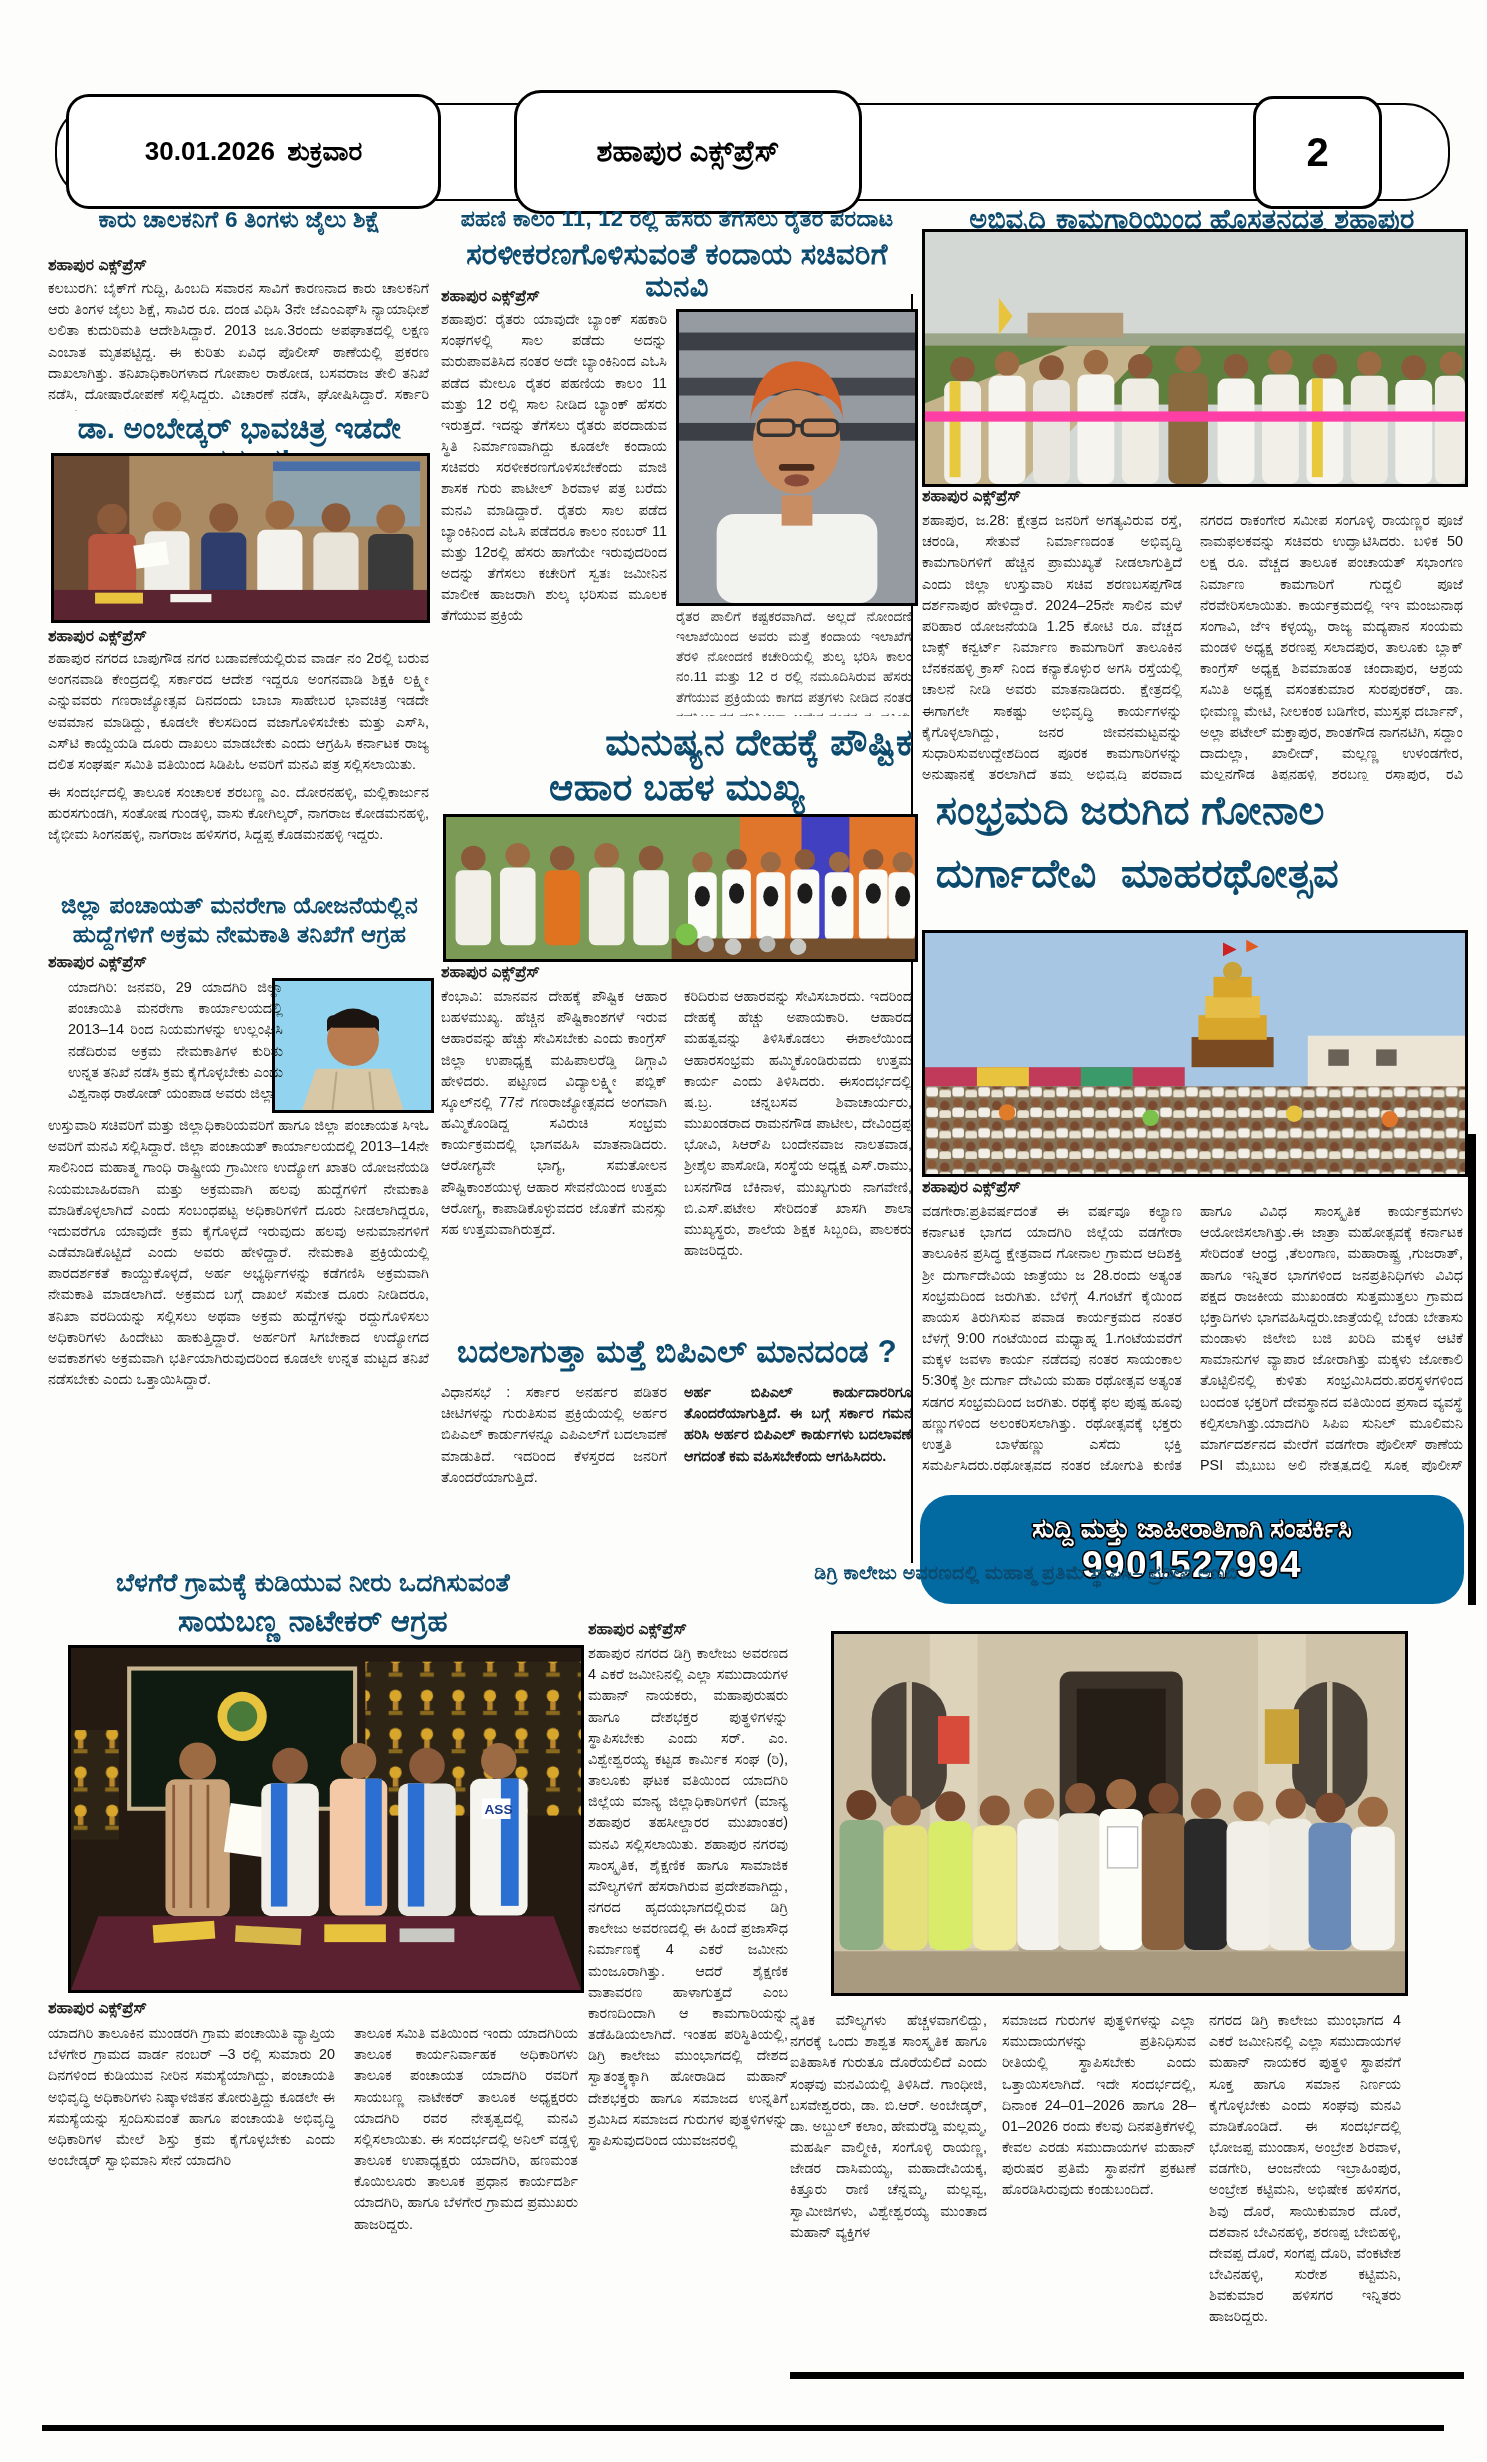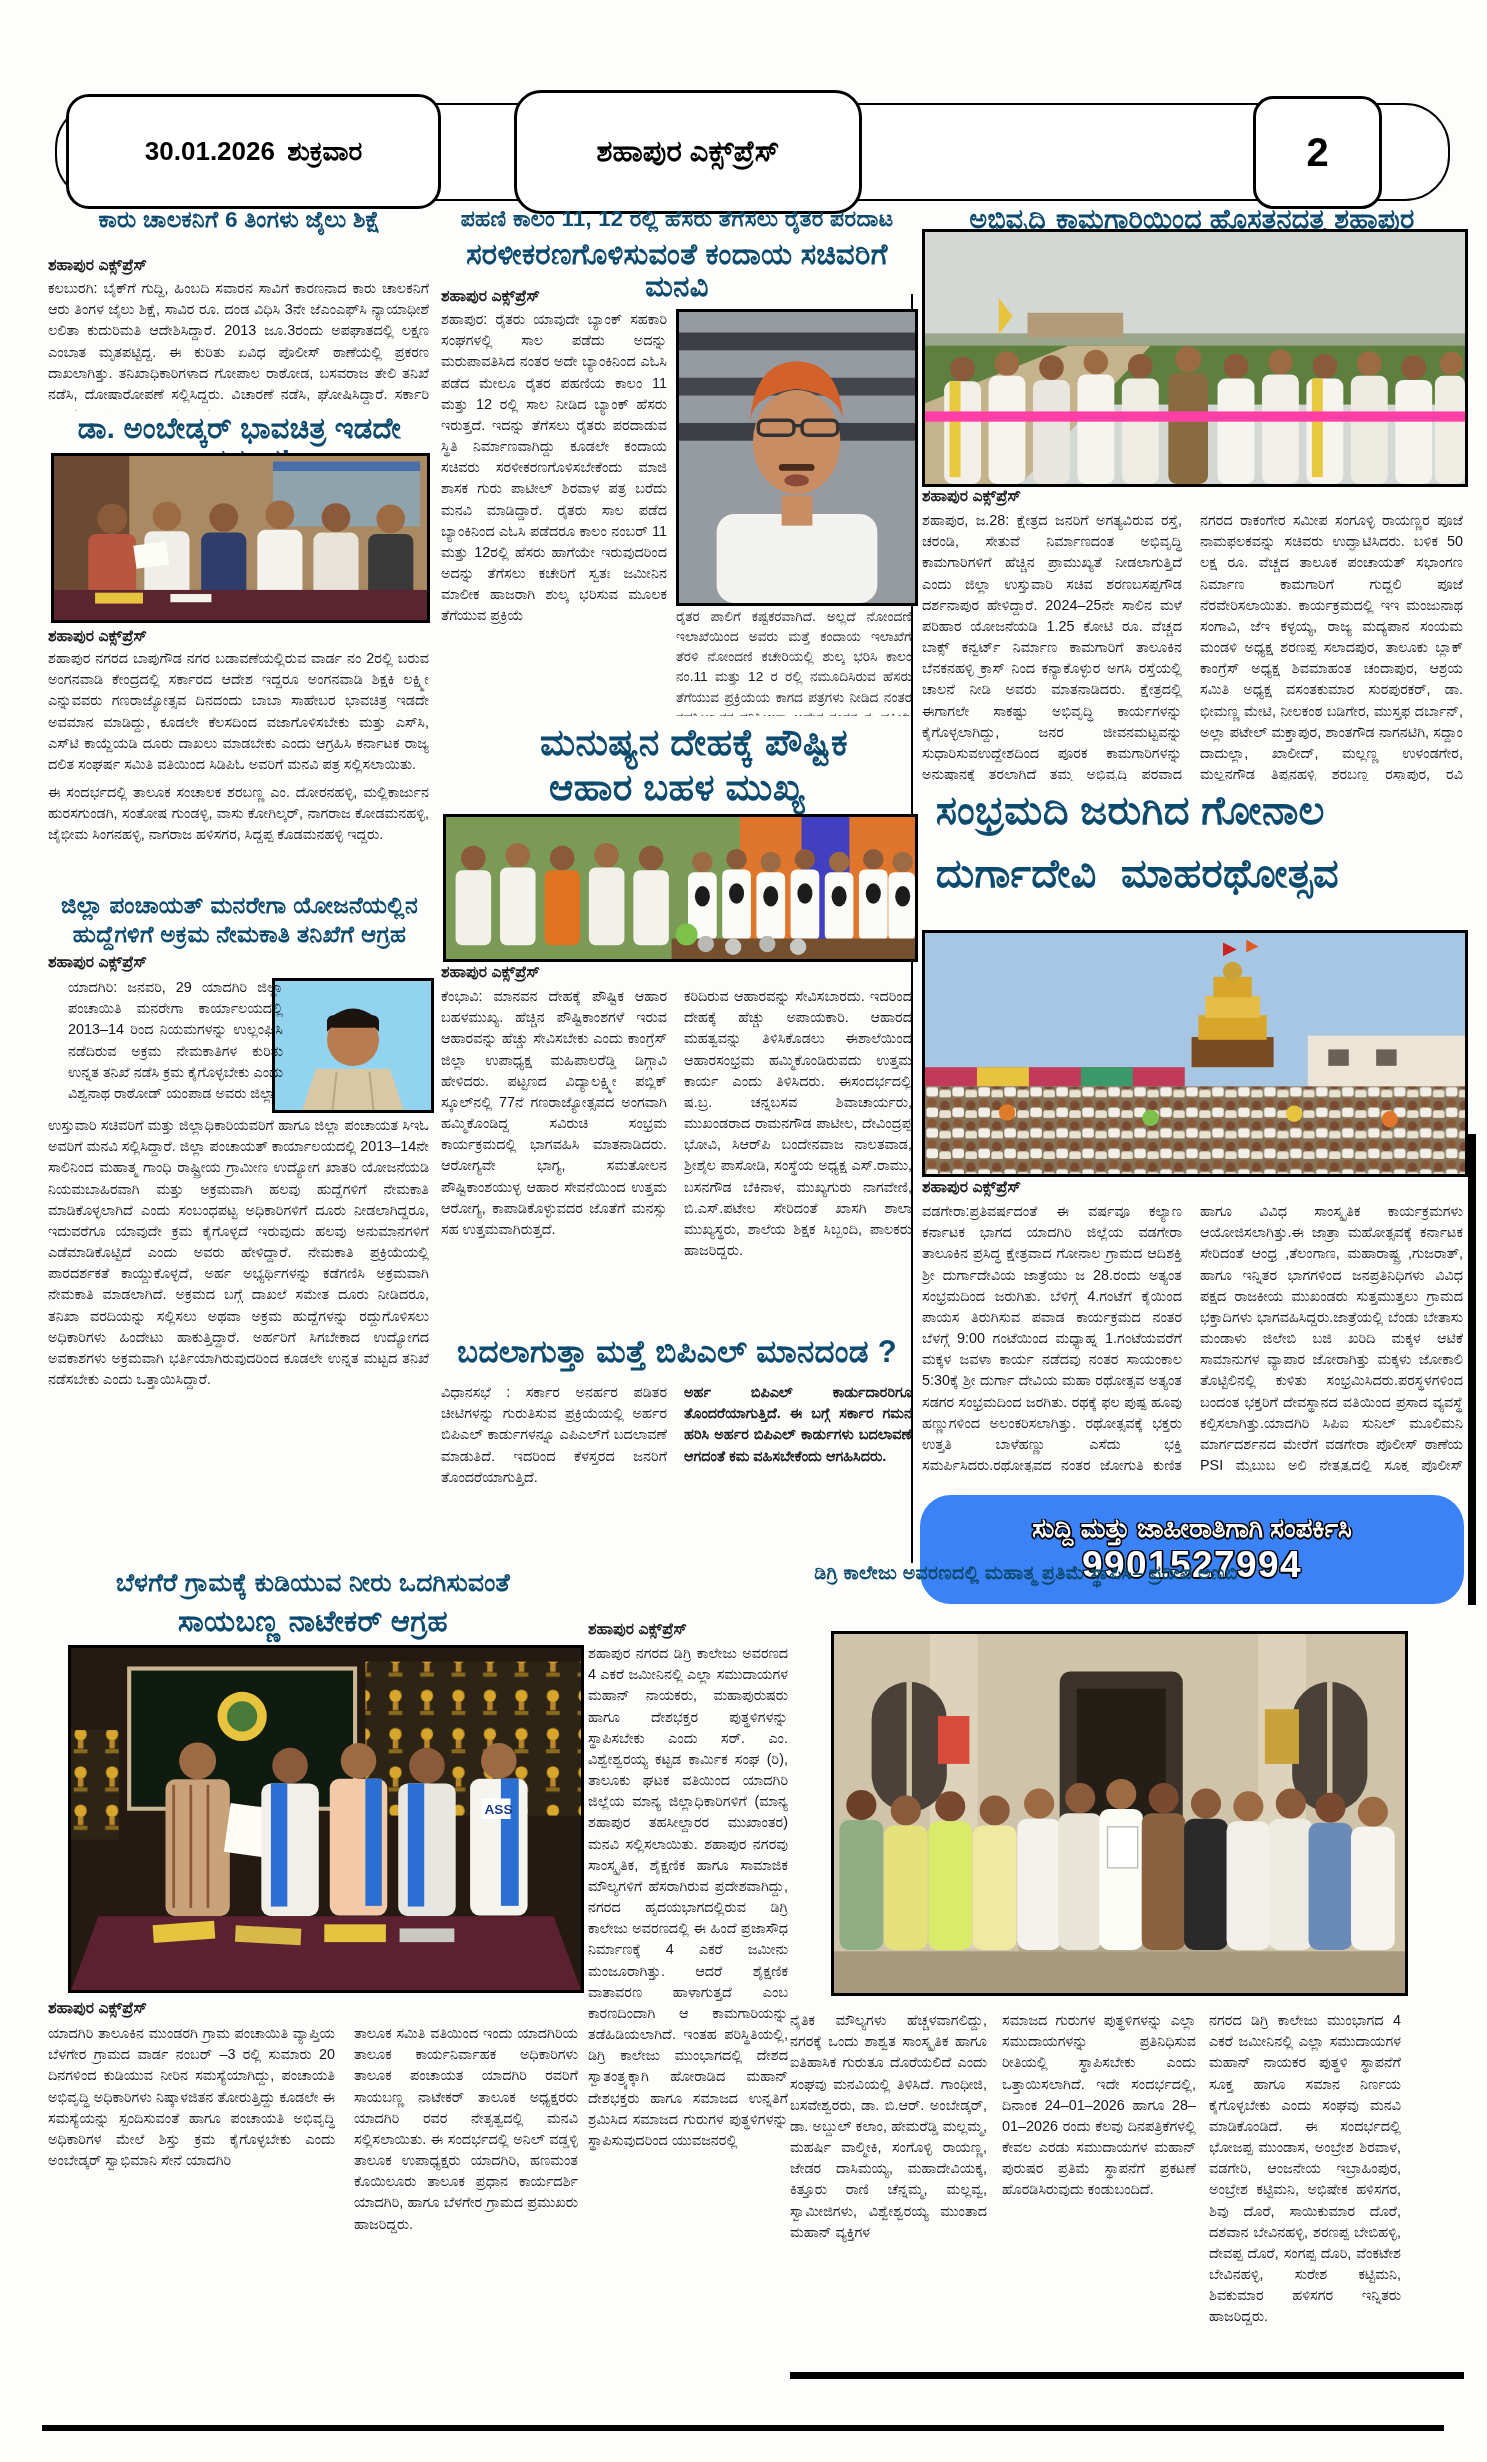--- a/index.html
+++ b/index.html
@@ -115,21 +115,21 @@
     <path d="M104 160 Q110 74 172 72 Q236 74 240 160 Q238 120 172 112 Q108 120 104 160 Z" fill="#d2622a"></path>
     <rect x="116" y="158" width="52" height="22" rx="8" fill="none" stroke="#333" stroke-width="5"></rect>
     <rect x="180" y="158" width="52" height="22" rx="8" fill="none" stroke="#333" stroke-width="5"></rect>
     <line x1="168" y1="166" x2="180" y2="166" stroke="#333" stroke-width="5"></line>
     <rect x="146" y="222" width="52" height="10" rx="5" fill="#4a2a1a"></rect>
     <ellipse cx="172" cy="246" rx="18" ry="9" fill="#8a4a3a"></ellipse>
   </svg>
 </div>
 <div class="abs bt" style="left:676px;top:607px;width:236px;height:109px;font-size:13.7px;">ರೈತರ ಪಾಲಿಗೆ ಕಷ್ಟಕರವಾಗಿದೆ. ಅಲ್ಲದೆ ನೋಂದಣಿ ಇಲಾಖೆಯಿಂದ ಅವರು ಮತ್ತೆ ಕಂದಾಯ ಇಲಾಖೆಗೆ ತೆರಳಿ ನೋಂದಣಿ ಕಚೇರಿಯಲ್ಲಿ ಶುಲ್ಕ ಭರಿಸಿ ಕಾಲಂ ನಂ.11 ಮತ್ತು 12 ರ ರಲ್ಲಿ ನಮೂದಿಸಿರುವ ಹೆಸರು ತೆಗೆಯುವ ಪ್ರಕ್ರಿಯೆಯ ಕಾಗದ ಪತ್ರಗಳು ನೀಡಿದ ನಂತರ ತಹಶೀಲ್ದಾರರ ಪರಿಶೀಲನಾ ಆದೇಶ ನಂತರ ಈ ಪ್ರಕ್ರಿಯೆ ಮುಗಿಯಲಿದೆ. ಇದರಿಂದ ರೈತರಿಗೆ ತುಂಬಾ ಕಷ್ಟಕರವಾಗಿದೆ. ಹೀಗಾಗಿ ಆಯಾ ಬ್ಯಾಂಗಳು ಎಓಸಿ ನೀಡಿದ ಬಳಿಕ ನೋಂದಣಿ ಕಚೇರಿಗೆ, ಕಂದಾಯ ಇಲಾಖೆಗೆ ಅಲಿಯುವ ಕೆಲಸ ತಪ್ಪಿಸಬೇಕೆಂದು ಶಿರವಾಳ್ ಆಗ್ರಹಿಸಿದ್ದಾರೆ. ಕೂಡಲೇ ಇದನ್ನು ಪರಿಶೀಲಿಸಿ ರೈತರಿಗೆ ಅನುಕೂಲ ಕಲಿಸಬೇಕೆಂದು ಅವರು ಬರೆದ ಪತ್ರದಲ್ಲಿ ತಿಳಿಸಿದ್ದಾರೆ.</div>
 
-<div class="abs hl" style="left:458px;top:722px;width:472px;font-size:37px;">ಮನುಷ್ಯನ ದೇಹಕ್ಕೆ ಪೌಷ್ಟಿಕ</div>
+<div class="abs hl" style="left:441px;top:722px;width:472px;font-size:37px;text-align:right;">ಮನುಷ್ಯನ ದೇಹಕ್ಕೆ ಪೌಷ್ಟಿಕ</div>
 <div class="abs hl" style="left:441px;top:767px;width:472px;font-size:37px;">ಆಹಾರ ಬಹಳ ಮುಖ್ಯ</div>
 
 <div class="abs ph" style="left:443px;top:814px;width:469px;height:142px;">
   <svg viewBox="0 0 686 208" preserveAspectRatio="none">
     <rect width="686" height="208" fill="#7a9a55"></rect>
     <rect x="430" y="0" width="256" height="208" fill="#e0762c"></rect>
     <rect x="520" y="0" width="70" height="208" fill="#4040c0"></rect>
     <g>
       <circle cx="40" cy="60" r="18" fill="#8a5a3a"></circle>
         <rect x="14" y="78" width="52" height="110" rx="10" fill="#f2efe8"></rect>
@@ -261,21 +261,21 @@
       <circle cx="330" cy="270" r="12" fill="#7cc24a"></circle>
     <circle cx="540" cy="264" r="12" fill="#e8c33e"></circle>
       <circle cx="680" cy="272" r="12" fill="#e0762c"></circle>
   </svg>
 </div>
 
 <div class="abs bl" style="left:922px;top:1178px;">ಶಹಾಪುರ ಎಕ್ಸ್‌ಪ್ರೆಸ್</div>
 <div class="abs bt" style="left:922px;top:1201px;width:260px;height:271px;">ವಡಗೇರಾ:ಪ್ರತಿವರ್ಷದಂತೆ ಈ ವರ್ಷವೂ ಕಲ್ಯಾಣ ಕರ್ನಾಟಕ ಭಾಗದ ಯಾದಗಿರಿ ಜಿಲ್ಲೆಯ ವಡಗೇರಾ ತಾಲೂಕಿನ ಪ್ರಸಿದ್ಧ ಕ್ಷೇತ್ರವಾದ ಗೋನಾಲ ಗ್ರಾಮದ ಆದಿಶಕ್ತಿ ಶ್ರೀ ದುರ್ಗಾದೇವಿಯ ಜಾತ್ರೆಯು ಜ 28.ರಂದು ಅತ್ಯಂತ ಸಂಭ್ರಮದಿಂದ ಜರುಗಿತು. ಬೆಳಿಗ್ಗೆ 4.ಗಂಟೆಗೆ ಕೈಯಿಂದ ಪಾಯಸ ತಿರುಗಿಸುವ ಪವಾಡ ಕಾರ್ಯಕ್ರಮದ ನಂತರ ಬೆಳಗ್ಗೆ 9:00 ಗಂಟೆಯಿಂದ ಮಧ್ಯಾಹ್ನ 1.ಗಂಟೆಯವರೆಗೆ ಮಕ್ಕಳ ಜವಳಾ ಕಾರ್ಯ ನಡೆದವು ನಂತರ ಸಾಯಂಕಾಲ 5:30ಕ್ಕೆ ಶ್ರೀ ದುರ್ಗಾ ದೇವಿಯ ಮಹಾ ರಥೋತ್ಸವ ಅತ್ಯಂತ ಸಡಗರ ಸಂಭ್ರಮದಿಂದ ಜರಗಿತು. ರಥಕ್ಕೆ ಫಲ ಪುಷ್ಪ ಹೂವು ಹಣ್ಣುಗಳಿಂದ ಅಲಂಕರಿಸಲಾಗಿತ್ತು. ರಥೋತ್ಸವಕ್ಕೆ ಭಕ್ತರು ಉತ್ತತಿ ಬಾಳೆಹಣ್ಣು ಎಸೆದು ಭಕ್ತಿ ಸಮರ್ಪಿಸಿದರು.ರಥೋತ್ಸವದ ನಂತರ ಜೋಗುತಿ ಕುಣಿತ ರಾತ್ರಿ ಭಜನಾ</div>
 <div class="abs bt" style="left:1200px;top:1201px;width:263px;height:271px;">ಹಾಗೂ ವಿವಿಧ ಸಾಂಸ್ಕೃತಿಕ ಕಾರ್ಯಕ್ರಮಗಳು ಆಯೋಜಿಸಲಾಗಿತ್ತು.ಈ ಜಾತ್ರಾ ಮಹೋತ್ಸವಕ್ಕೆ ಕರ್ನಾಟಕ ಸೇರಿದಂತೆ ಆಂಧ್ರ ,ತೆಲಂಗಾಣ, ಮಹಾರಾಷ್ಟ್ರ ,ಗುಜರಾತ್, ಹಾಗೂ ಇನ್ನಿತರ ಭಾಗಗಳಿಂದ ಜನಪ್ರತಿನಿಧಿಗಳು ವಿವಿಧ ಪಕ್ಷದ ರಾಜಕೀಯ ಮುಖಂಡರು ಸುತ್ತಮುತ್ತಲು ಗ್ರಾಮದ ಭಕ್ತಾದಿಗಳು ಭಾಗವಹಿಸಿದ್ದರು.ಜಾತ್ರೆಯಲ್ಲಿ ಬೆಂಡು ಬೇತಾಸು ಮಂಡಾಳು ಜಿಲೇಬಿ ಬಜಿ ಖರಿದಿ ಮಕ್ಕಳ ಆಟಿಕೆ ಸಾಮಾನುಗಳ ವ್ಯಾಪಾರ ಜೋರಾಗಿತ್ತು ಮಕ್ಕಳು ಜೋಕಾಲಿ ತೊಟ್ಟಿಲಿನಲ್ಲಿ ಕುಳಿತು ಸಂಭ್ರಮಿಸಿದರು.ಪರಸ್ಥಳಗಳಿಂದ ಬಂದಂತ ಭಕ್ತರಿಗೆ ದೇವಸ್ಥಾನದ ವತಿಯಿಂದ ಪ್ರಸಾದ ವ್ಯವಸ್ಥೆ ಕಲ್ಪಿಸಲಾಗಿತ್ತು.ಯಾದಗಿರಿ ಸಿಪಿಐ ಸುನಿಲ್ ಮೂಲಿಮನಿ ಮಾರ್ಗದರ್ಶನದ ಮೇರೆಗೆ ವಡಗೇರಾ ಪೊಲೀಸ್ ಠಾಣೆಯ PSI ಮೈಬುಬ ಅಲಿ ನೇತೃತ್ವದಲ್ಲಿ ಸೂಕ್ತ ಪೊಲೀಸ್ ಬಂದೋಬಸ್ತ್ ವ್ಯವಸ್ಥೆ ಕಲಿಸಿದ್ದರು</div>
 
-<div class="abs contact" style="left:920px;top:1495px;width:544px;height:109px;background:#3b82f6;">
+<div class="abs contact" style="left:920px;top:1495px;width:544px;height:109px;background:#0369a1;">
   <div style="font-size:26px;">ಸುದ್ದಿ ಮತ್ತು ಜಾಹೀರಾತಿಗಾಗಿ ಸಂಪರ್ಕಿಸಿ</div>
   <div style="font-size:37px;letter-spacing:1.4px;">9901527994</div>
 </div>
 
 <div class="abs hl" style="left:48px;top:1568px;width:530px;font-size:25px;">ಬೆಳಗೆರೆ ಗ್ರಾಮಕ್ಕೆ ಕುಡಿಯುವ ನೀರು ಒದಗಿಸುವಂತೆ</div>
 <div class="abs hl" style="left:48px;top:1605px;width:530px;font-size:29px;">ಸಾಯಬಣ್ಣ ನಾಟೇಕರ್ ಆಗ್ರಹ</div>
 <div class="abs hl" style="left:585px;top:1562px;width:882px;font-size:19px;">ಡಿಗ್ರಿ ಕಾಲೇಜು ಅವರಣದಲ್ಲಿ ಮಹಾತ್ಮ ಪ್ರತಿಮೆ ಸ್ಥಾಪಿಸಿ– ಪ್ರದೀಪ ಅಣಬಿ</div>
 
 <div class="abs ph" style="left:68px;top:1645px;width:510px;height:342px;">
   <svg viewBox="0 0 745 500" preserveAspectRatio="none">

